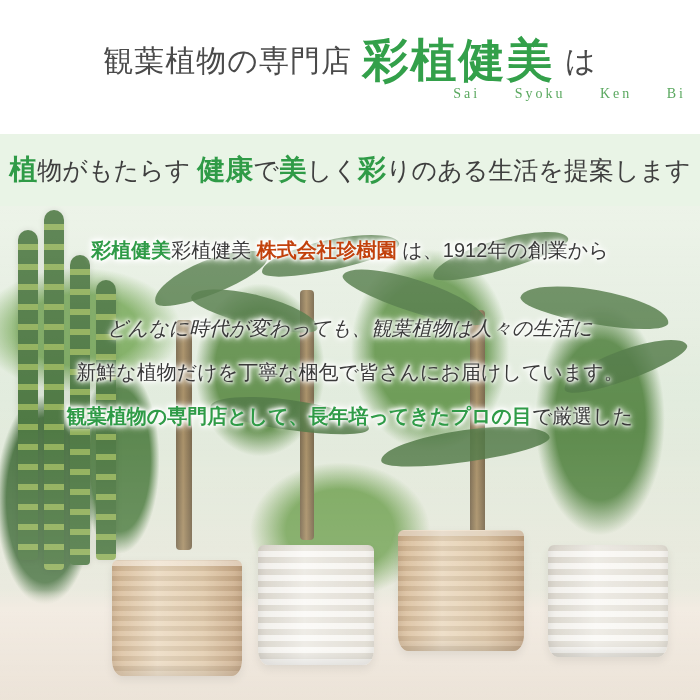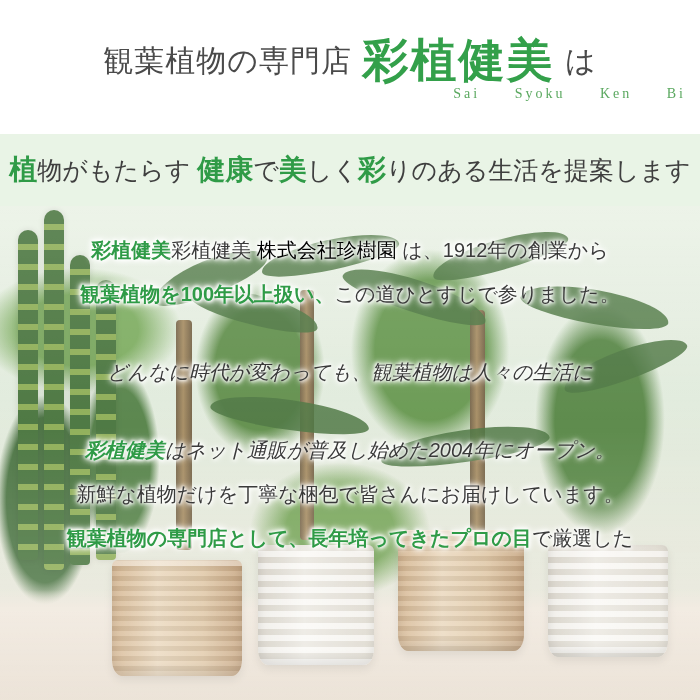--- a/index.html
+++ b/index.html
@@ -174,22 +174,22 @@
     text-shadow:
       0 0 6px #ffffff, 0 0 6px #ffffff, 0 0 10px #ffffff,
       1px 1px 3px #ffffff, -1px -1px 3px #ffffff;
   }
   .copy p.gap { margin-top: 34px; font-style: italic; }
   .copy .green {
     color: #2f9b47;
     font-weight: bold;
   }
   .copy .dark {
-    color: #000000;
-    font-weight: normal;
+    color: #c2410c;
+    font-weight: bold;
   }
 </style>
 </head>
 <body>
 
 <div id="banner">
 
   <div class="photo-bg">
     <div class="snake" style="left:18px;  top:30px;  height:330px;"></div>
     <div class="snake" style="left:44px;  top:10px;  height:360px;"></div>
@@ -235,26 +235,20 @@
   <div class="band">
     <div class="band-text">
       <span class="g">植</span><span>物がもたらす </span><span class="g">健康</span><span>で</span><span class="g">美</span><span>しく</span><span class="g">彩</span><span>りのある生活を提案します</span>
     </div>
   </div>
 
   <div class="copy">
     <p>
       <span class="green">彩植健美</span><span>彩植健美 </span><span class="dark">株式会社珍樹園</span><span> は、1912年の創業から</span>
     </p>
-    <p>
-      <span class="green">観葉植物を100年以上扱い、</span><span>この道ひとすじで参りました。</span>
-    </p>
     <p class="gap">どんなに時代が変わっても、観葉植物は人々の生活に</p>
-    <p class="gap">
-      <span class="green">彩植健美</span><span>はネット通販が普及し始めた2004年にオープン。</span>
-    </p>
     <p>新鮮な植物だけを丁寧な梱包で皆さんにお届けしています。</p>
     <p>
       <span class="green">観葉植物の専門店として、</span><span class="green">長年培ってきたプロの目</span><span>で厳選した</span>
     </p>
   </div>
 
 </div>
 
 </body></html>

